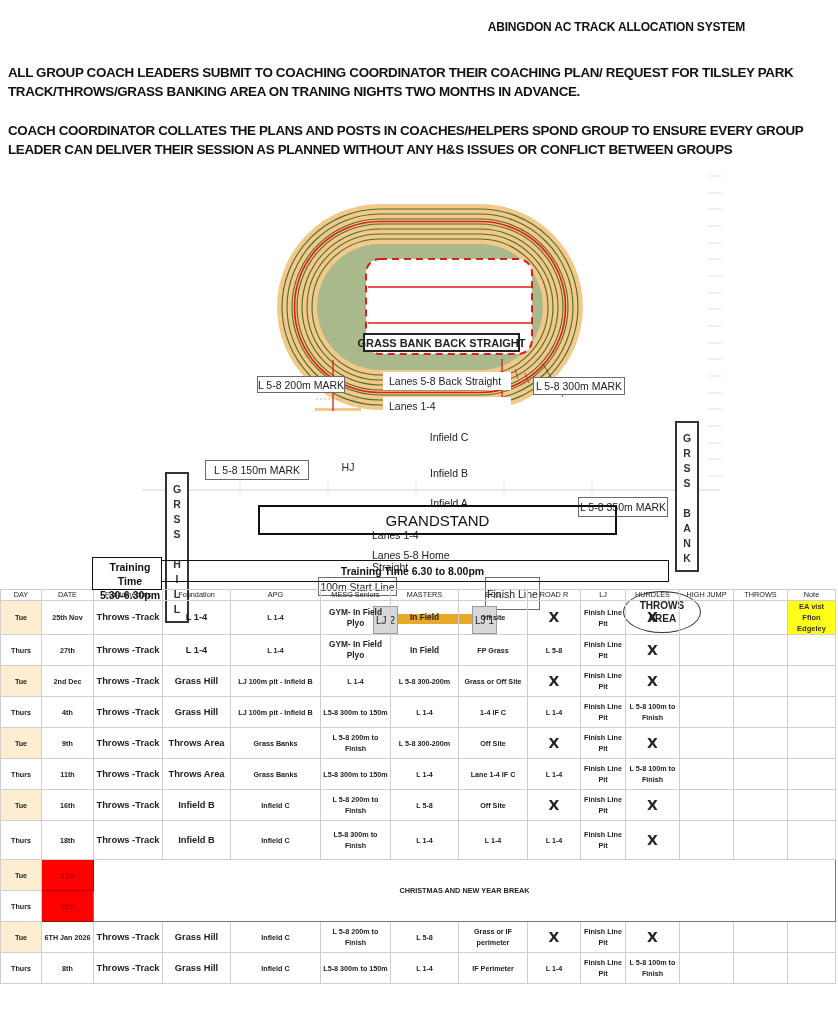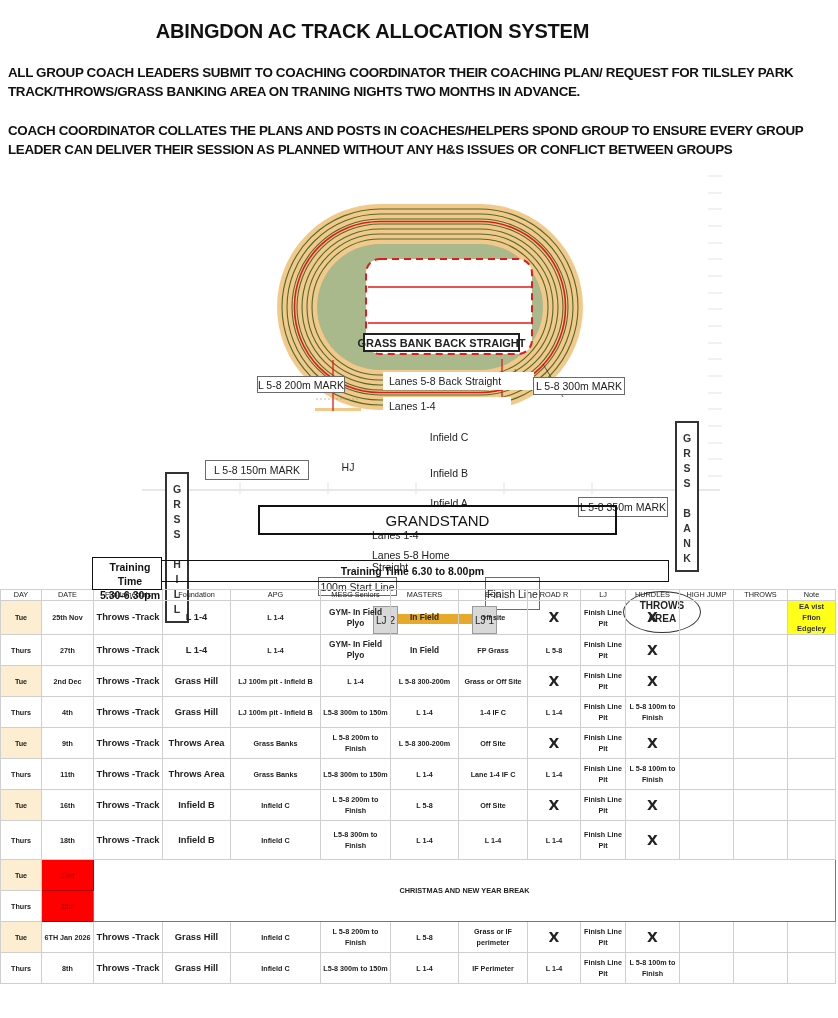--- a/index.html
+++ b/index.html
@@ -1,19 +1,19 @@
 <!DOCTYPE html>
 <html><head>
 <meta charset="utf-8">
 <style>
   * { box-sizing: border-box; margin: 0; padding: 0; }
   html, body { width: 838px; height: 1018px; background: #ffffff; overflow: hidden; }
   body { position: relative; font-family: "Liberation Sans", sans-serif; color: #111; }
 
-  .title { position: absolute; left: 0; width: 745px; top: 20px; text-align: center; font-size: 20px; font-weight: bold; letter-spacing: -0.2px; }
+  .title { position: absolute; left: 0; width: 745px; top: 20px; text-align: right; font-size: 12px; font-weight: bold; letter-spacing: -0.2px; }
   .para { position: absolute; left: 8px; width: 826px; font-size: 13.4px; font-weight: bold; line-height: 19px; letter-spacing: -0.35px; }
   .p1 { top: 63px; }
   .p2 { top: 121px; }
 
   
   .diagram { position: absolute; left: 0; top: 165px; width: 838px; height: 335px; }
   .diagram svg { position: absolute; left: 0; top: 0; }
   .lbl { position: absolute; background: #fff; border: 1px solid #6b6b6b; font-size: 10.5px; white-space: nowrap; display: flex; align-items: center; justify-content: center; color: #222; }
   .lbl.dark { border: 2px solid #222; font-weight: bold; font-size: 11px; }
   .vbox { position: absolute; border: 2px solid #333; background: #fff; display: flex; flex-direction: column; align-items: center; font-weight: bold; font-size: 10.5px; color: #333; padding-top: 8px; }
@@ -113,21 +113,21 @@
       <line x1="535" y1="378" x2="540" y2="389"></line>
         <line x1="545" y1="383" x2="551" y2="393"></line>
     </g>
     <line x1="543" y1="364" x2="563" y2="397" stroke="#333" stroke-width="0.8"></line>
     <line x1="316" y1="399" x2="360" y2="399" stroke="#b58c5a" stroke-width="0.6" stroke-dasharray="2,2"></line>
     <line x1="316" y1="390" x2="360" y2="390" stroke="#b58c5a" stroke-width="0.6" stroke-dasharray="2,2"></line>
   </svg>
 
   <div class="lbl dark" style="left:363px; top:168px; width:157px; height:19px;">GRASS BANK BACK STRAIGHT</div>
   <div class="lbl" style="left:257px; top:211px; width:88px; height:17px;">L 5-8 200m MARK</div>
-  <div class="lane-lbl" style="left:383px; top:207px; width:151px; height:18px;">Lanes 5-8 Back  Straight</div>
+  <div class="lane-lbl" style="left:383px; top:207px; width:128px; height:18px;">Lanes 5-8 Back  Straight</div>
   <div class="lbl" style="left:533px; top:212px; width:92px; height:18px;">L 5-8 300m MARK</div>
   <div class="lane-lbl" style="left:383px; top:232px; width:128px; height:17px;">Lanes 1-4</div>
 
   <div class="infield-lbl" style="left:366px; top:266px; width:166px;">Infield C</div>
   <div class="infield-lbl" style="left:366px; top:302px; width:166px;">Infield B</div>
   <div class="infield-lbl" style="left:366px; top:332px; width:166px;">Infield A</div>
   <div class="lbl" style="left:337px; top:292px; width:22px; height:19px; border:none;">HJ</div>
 
   <div class="lbl" style="left:205px; top:295px; width:104px; height:20px;">L 5-8 150m MARK</div>
   <div class="lbl" style="left:578px; top:292px; width:90px; height:20px;margin-top:40px;">L 5-8 350m MARK</div>

